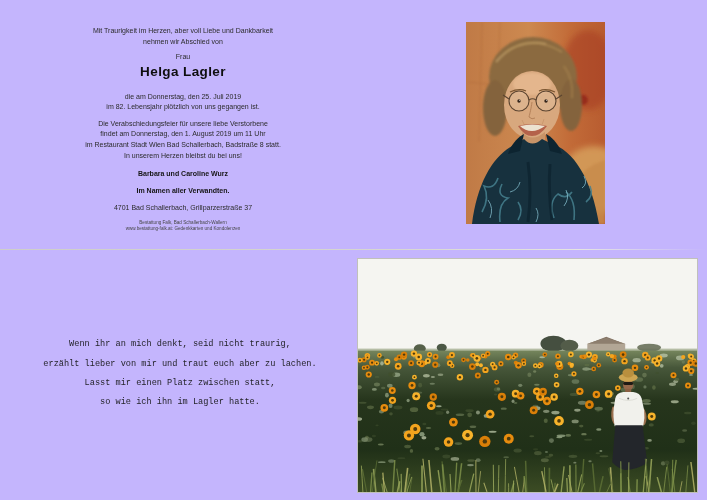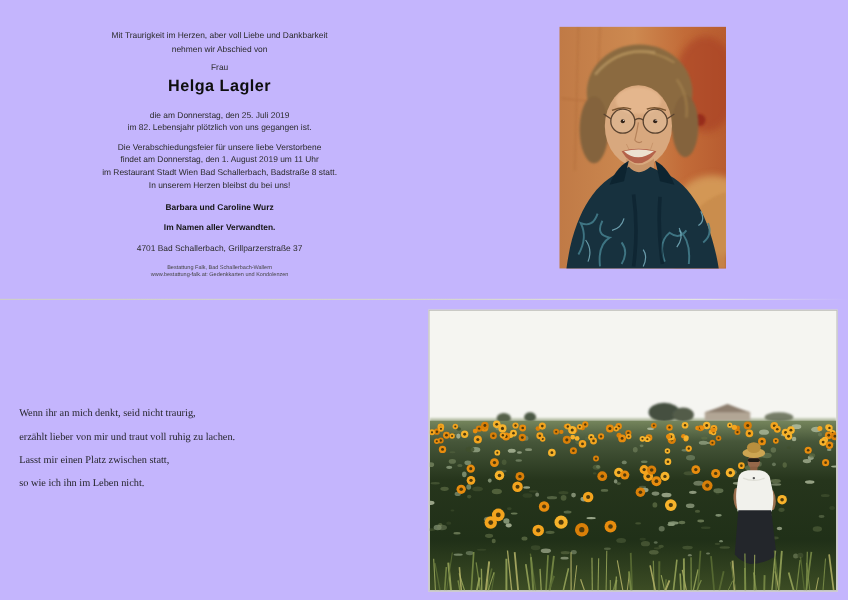--- a/index.html
+++ b/index.html
@@ -3,22 +3,22 @@
 <meta charset="utf-8">
 <style>
   html,body{margin:0;padding:0;background:#ffffff;}
   .page{position:relative;width:707px;height:500px;background:#c4b5fd;overflow:hidden;
         font-family:"Liberation Sans",sans-serif;color:#2b2b2b;padding-left:16px;}
   .ann-line{position:absolute;left:28px;width:310px;text-align:center;
             font-size:7px;line-height:10px;white-space:nowrap;}
   .name{font-size:13.5px;font-weight:bold;letter-spacing:.4px;color:#0e0e0e;}
   .bold{font-weight:bold;color:#161616;}
   .tiny{font-size:4.6px;line-height:5.9px;color:#474747;white-space:normal;}
-  .poem-line{position:absolute;left:16px;width:328px;
-             font-family:Liberation Serif, serif;font-size:8.6px;color:#24242a;white-space:nowrap;}
+  .poem-line{position:absolute;left:16px;width:328px;text-align:center;
+             font-family:Liberation Mono, monospace;font-size:8.6px;color:#24242a;white-space:nowrap;}
   .divider{position:absolute;left:0;top:249px;width:707px;height:1px;
            background:linear-gradient(to right,#cecec9,#d6d6d1 55%,#e5e5e1 82%,rgba(255,255,255,0));}
   .photo-portrait{position:absolute;left:466px;top:22px;width:139px;height:202px;overflow:hidden;}
   .photo-sunflower{position:absolute;left:357px;top:258px;width:341px;height:235px;
                    box-sizing:border-box;border:1px solid #c0c0bb;background:#f5f5f1;overflow:hidden;}
   .photo-portrait svg,.photo-sunflower svg{display:block;width:100%;height:100%;}
 </style>
 </head>
 <body>
 
@@ -123,23 +123,23 @@
         <path d="M62,140 q4,30 0,60"></path>
           <path d="M84,142 q-2,28 2,56"></path>
       </g>
     </svg>
   </div>
 
   <div class="divider"></div>
 
   <div>
     <div class="poem-line" style="top:339px">Wenn ihr an mich denkt, seid nicht traurig,</div>
-    <div class="poem-line" style="top:359px">erzählt lieber von mir und traut voll ruhig zu lachen.</div>
+    <div class="poem-line" style="top:359px">erzählt lieber von mir und traut euch aber zu lachen.</div>
     <div class="poem-line" style="top:378px">Lasst mir einen Platz zwischen statt,</div>
-    <div class="poem-line" style="top:397px">so wie ich ihn im Leben nicht.</div>
+    <div class="poem-line" style="top:397px">so wie ich ihn im Lagler hatte.</div>
   </div>
 
   <div class="photo-sunflower" role="img" aria-label="Sonnenblumenfeld mit stehender Frau">
     <svg viewBox="0 0 340 234" preserveAspectRatio="none">
       <defs>
         <linearGradient id="fg" x1="0" y1="0" x2="0" y2="1">
           <stop offset="0" stop-color="#75855c"></stop>
             <stop offset="0.12" stop-color="#47573a"></stop>
           <stop offset="0.35" stop-color="#26351c"></stop>
             <stop offset="0.7" stop-color="#203018"></stop>

